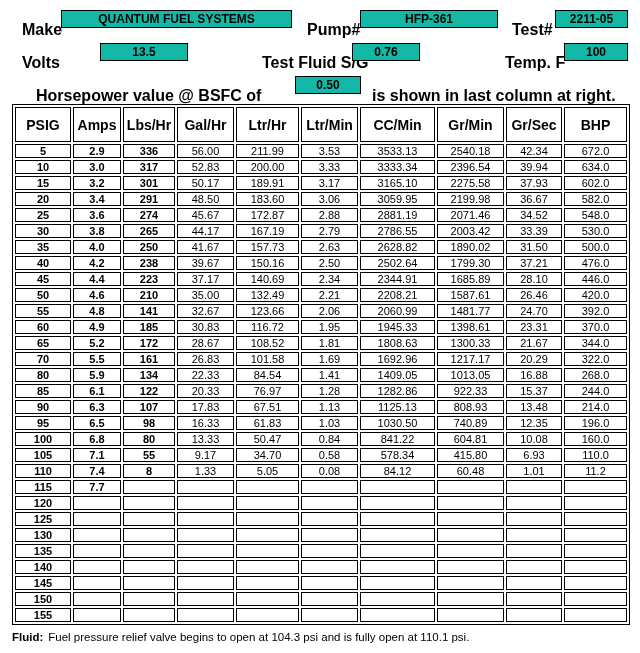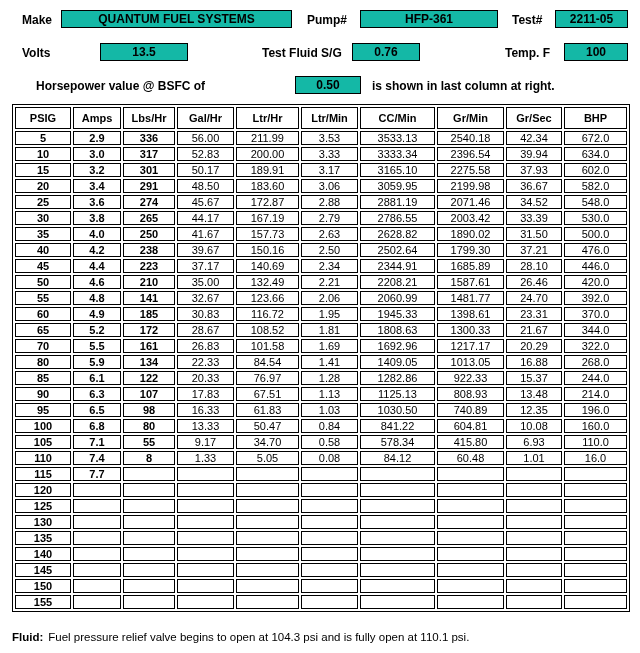--- a/index.html
+++ b/index.html
@@ -8,22 +8,23 @@
     width: 640px; height: 653px;
     background: #ffffff;
     color: #000;
     font-family: "Liberation Sans", sans-serif;
     position: relative;
     overflow: hidden;
   }
   .hdr { position: absolute; left: 0; top: 0; width: 640px; height: 100px; }
   .lbl {
     position: absolute;
-    font-size: 12px; font-weight: bold;
+    font-size: 16px; font-weight: bold;
     white-space: nowrap;
+    margin-top: 8px;
   }
   .box {
     position: absolute;
     border: 1px solid #000;
     height: 18px; line-height: 16px;
     text-align: center;
     font-size: 12px; font-weight: bold;
     background: #14b8a6;
     overflow: hidden;
   }
@@ -39,22 +40,22 @@
   }
   table.grid th, table.grid td {
     border: 1px solid #000;
     text-align: center;
     vertical-align: middle;
     padding: 0;
     overflow: hidden;
     white-space: nowrap;
   }
   table.grid th {
-    height: 22px;
-    font-size: 11px;
+    height: 35px;
+    font-size: 14px;
     font-weight: bold;
   }
   table.grid td {
     height: 13px;
     font-size: 11px;
     line-height: 12px;
     font-weight: normal;
   }
   table.grid td:nth-child(-n+3) { font-weight: bold; }
   .notes {
@@ -365,21 +366,21 @@
         <tr>
           <td>110</td>
           <td>7.4</td>
           <td>8</td>
           <td>1.33</td>
           <td>5.05</td>
           <td>0.08</td>
           <td>84.12</td>
           <td>60.48</td>
           <td>1.01</td>
-          <td>16.0</td>
+          <td>11.2</td>
         </tr>
         <tr>
           <td>115</td>
           <td>7.7</td>
           <td></td>
           <td></td>
           <td></td>
           <td></td>
           <td></td>
           <td></td>

